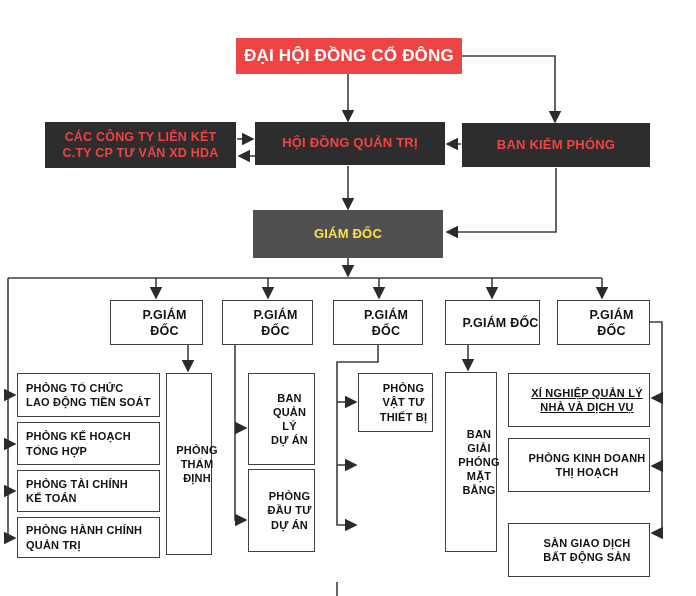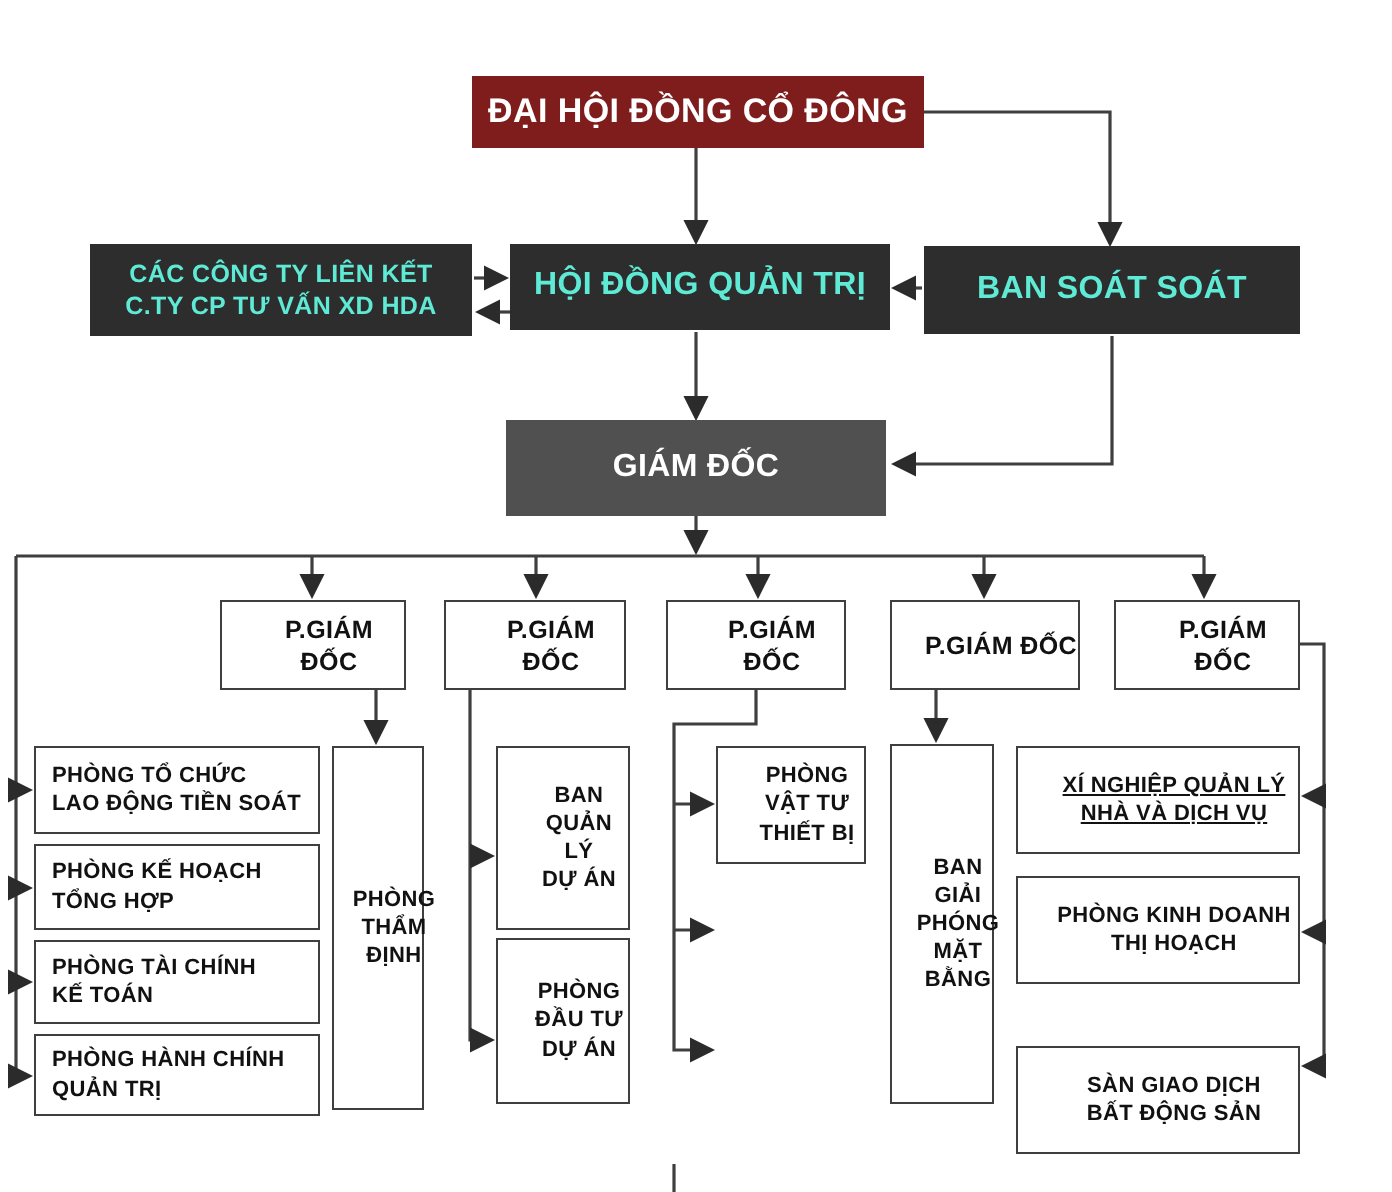--- a/index.html
+++ b/index.html
@@ -7,27 +7,27 @@
     position:relative;width:696px;height:596px;background:#ffffff;overflow:hidden;
     font-family:"Liberation Sans","DejaVu Sans",sans-serif;
   }
   .stage svg{position:absolute;left:0;top:0;z-index:1;}
   .node{
     position:absolute;z-index:2;box-sizing:border-box;
     display:flex;align-items:center;justify-content:center;
     text-align:center;font-weight:bold;white-space:pre-line;
     line-height:1.28;letter-spacing:.2px;color:#111;
   }
-  .black{background:#7f1d1d;color:#fff;border:none;}
-  .dark{background:#2d2d2d;color:#5eead4;border:none;}
-  .gray{background:#505050;color:#ffffff;border:none;}
+  .black{background:#ef4444;color:#fff;border:none;}
+  .dark{background:#2d2d2d;color:#ef4444;border:none;}
+  .gray{background:#505050;color:#fde047;border:none;}
   .light{background:#ffffff;border:1.6px solid #3f3f3f;padding-left:16px;}
   .leftalign{justify-content:flex-start;text-align:left;padding-left:8px;}
   .fs17{font-size:17px;}
-  .fs13{font-size:16px;}
+  .fs13{font-size:13px;}
   .fs125{font-size:12.5px;}
   .fs11{font-size:11px;}
   .cline{stroke:#3f3f3f;stroke-width:1.6;fill:none;}
 </style>
 </head>
 <body>
 
 <div class="stage">
 
   <svg width="696" height="596" viewBox="0 0 696 596">
@@ -82,21 +82,21 @@
 
       <path class="cline" d="M337 582 V596"></path>
     </g>
   </svg>
 
   <div class="node black fs17" style="left:236px;top:38px;width:226px;height:36px;">ĐẠI HỘI ĐỒNG CỔ ĐÔNG</div>
 
   <div class="node dark fs125" style="left:45px;top:122px;width:191px;height:46px;">CÁC CÔNG TY LIÊN KẾT
 C.TY CP TƯ VẤN XD HDA</div>
   <div class="node dark fs13" style="left:255px;top:122px;width:190px;height:43px;">HỘI ĐỒNG QUẢN TRỊ</div>
-  <div class="node dark fs13" style="left:462px;top:123px;width:188px;height:44px;">BAN SOÁT SOÁT</div>
+  <div class="node dark fs13" style="left:462px;top:123px;width:188px;height:44px;">BAN KIỂM PHÓNG</div>
 
   <div class="node gray fs13" style="left:253px;top:210px;width:190px;height:48px;">GIÁM ĐỐC</div>
 
   <div class="node light fs125" style="left:110px;top:300px;width:93px;height:45px;">P.GIÁM ĐỐC</div>
   <div class="node light fs125" style="left:222px;top:300px;width:91px;height:45px;">P.GIÁM ĐỐC</div>
   <div class="node light fs125" style="left:333px;top:300px;width:90px;height:45px;">P.GIÁM ĐỐC</div>
   <div class="node light fs125" style="left:445px;top:300px;width:95px;height:45px;">P.GIÁM ĐỐC</div>
   <div class="node light fs125" style="left:557px;top:300px;width:93px;height:45px;">P.GIÁM ĐỐC</div>
 
   <div class="node light fs11 leftalign" style="left:17px;top:373px;width:143px;height:44px;">PHÒNG TỔ CHỨC

